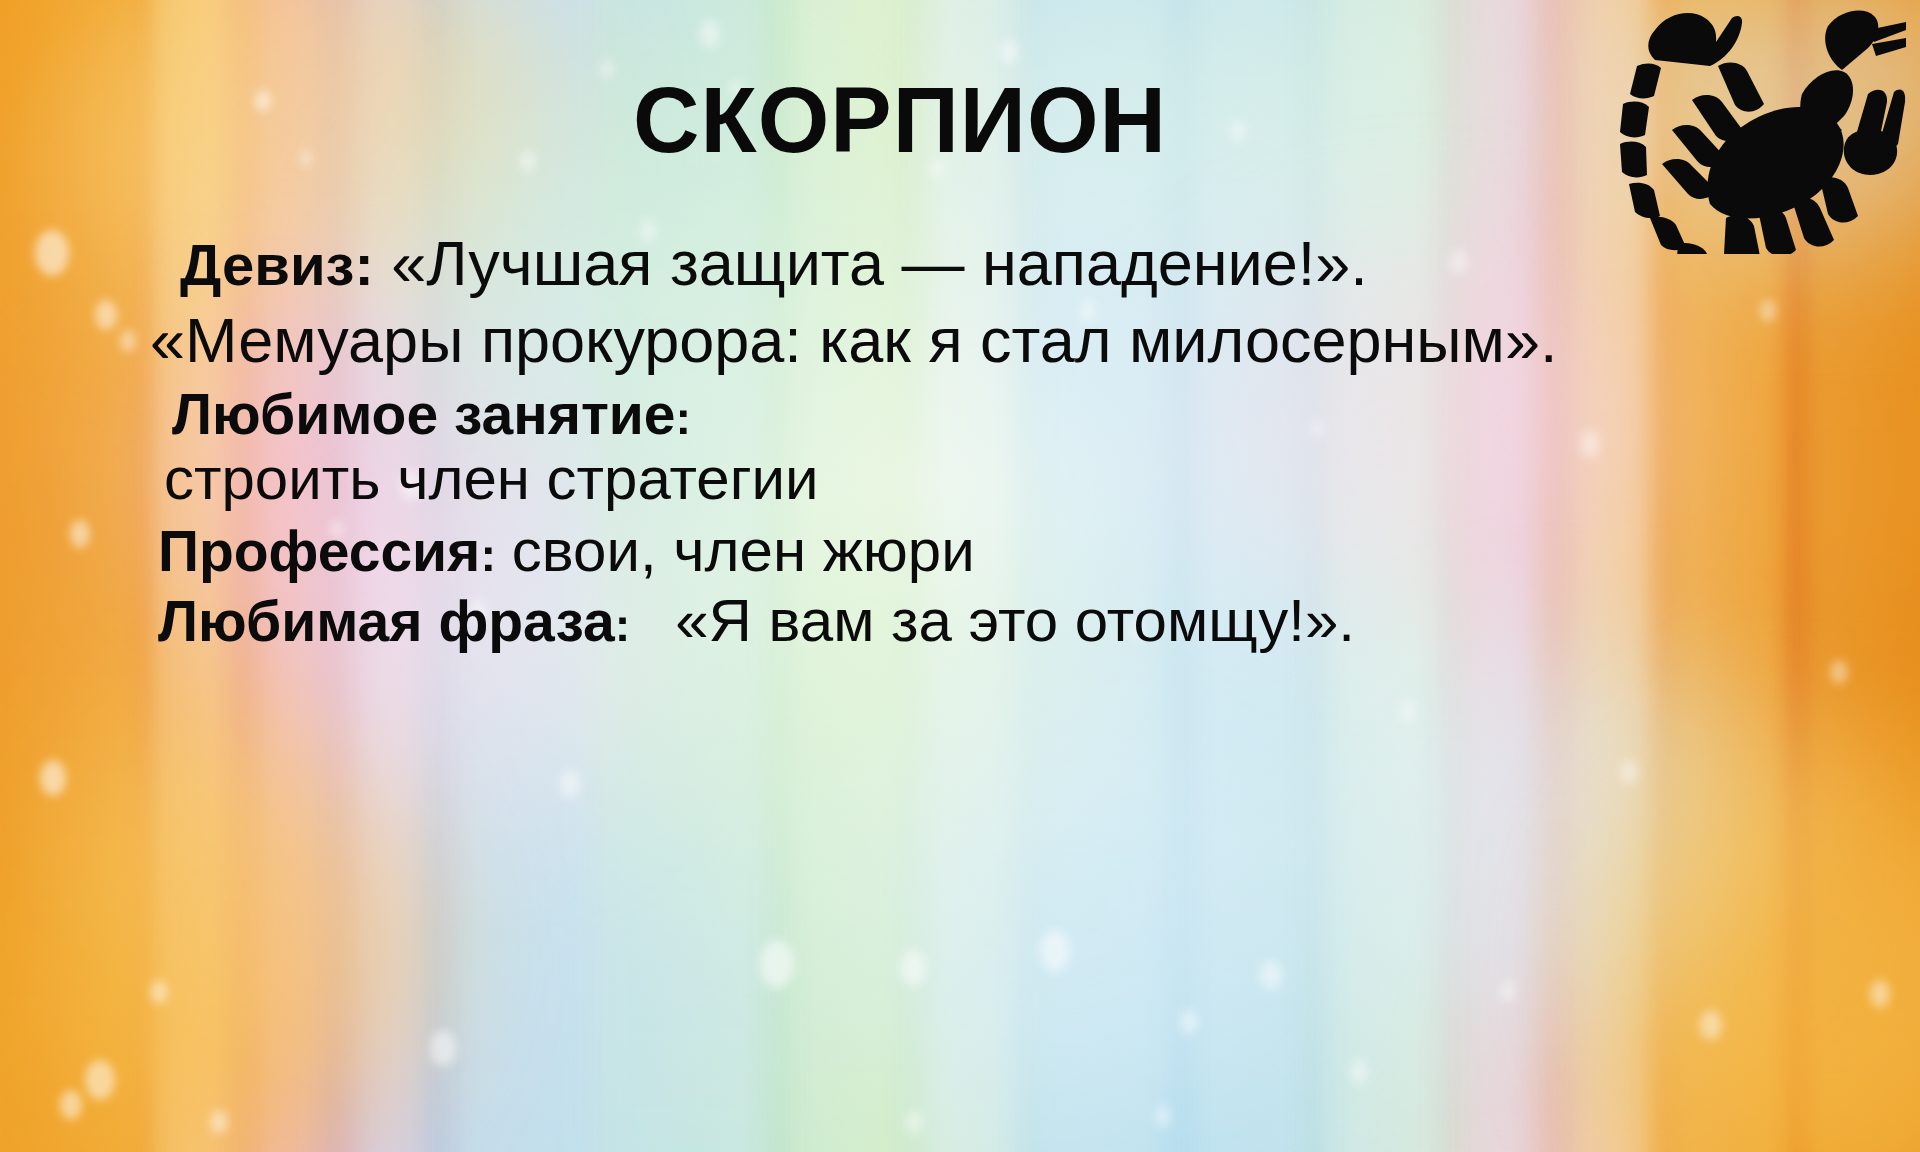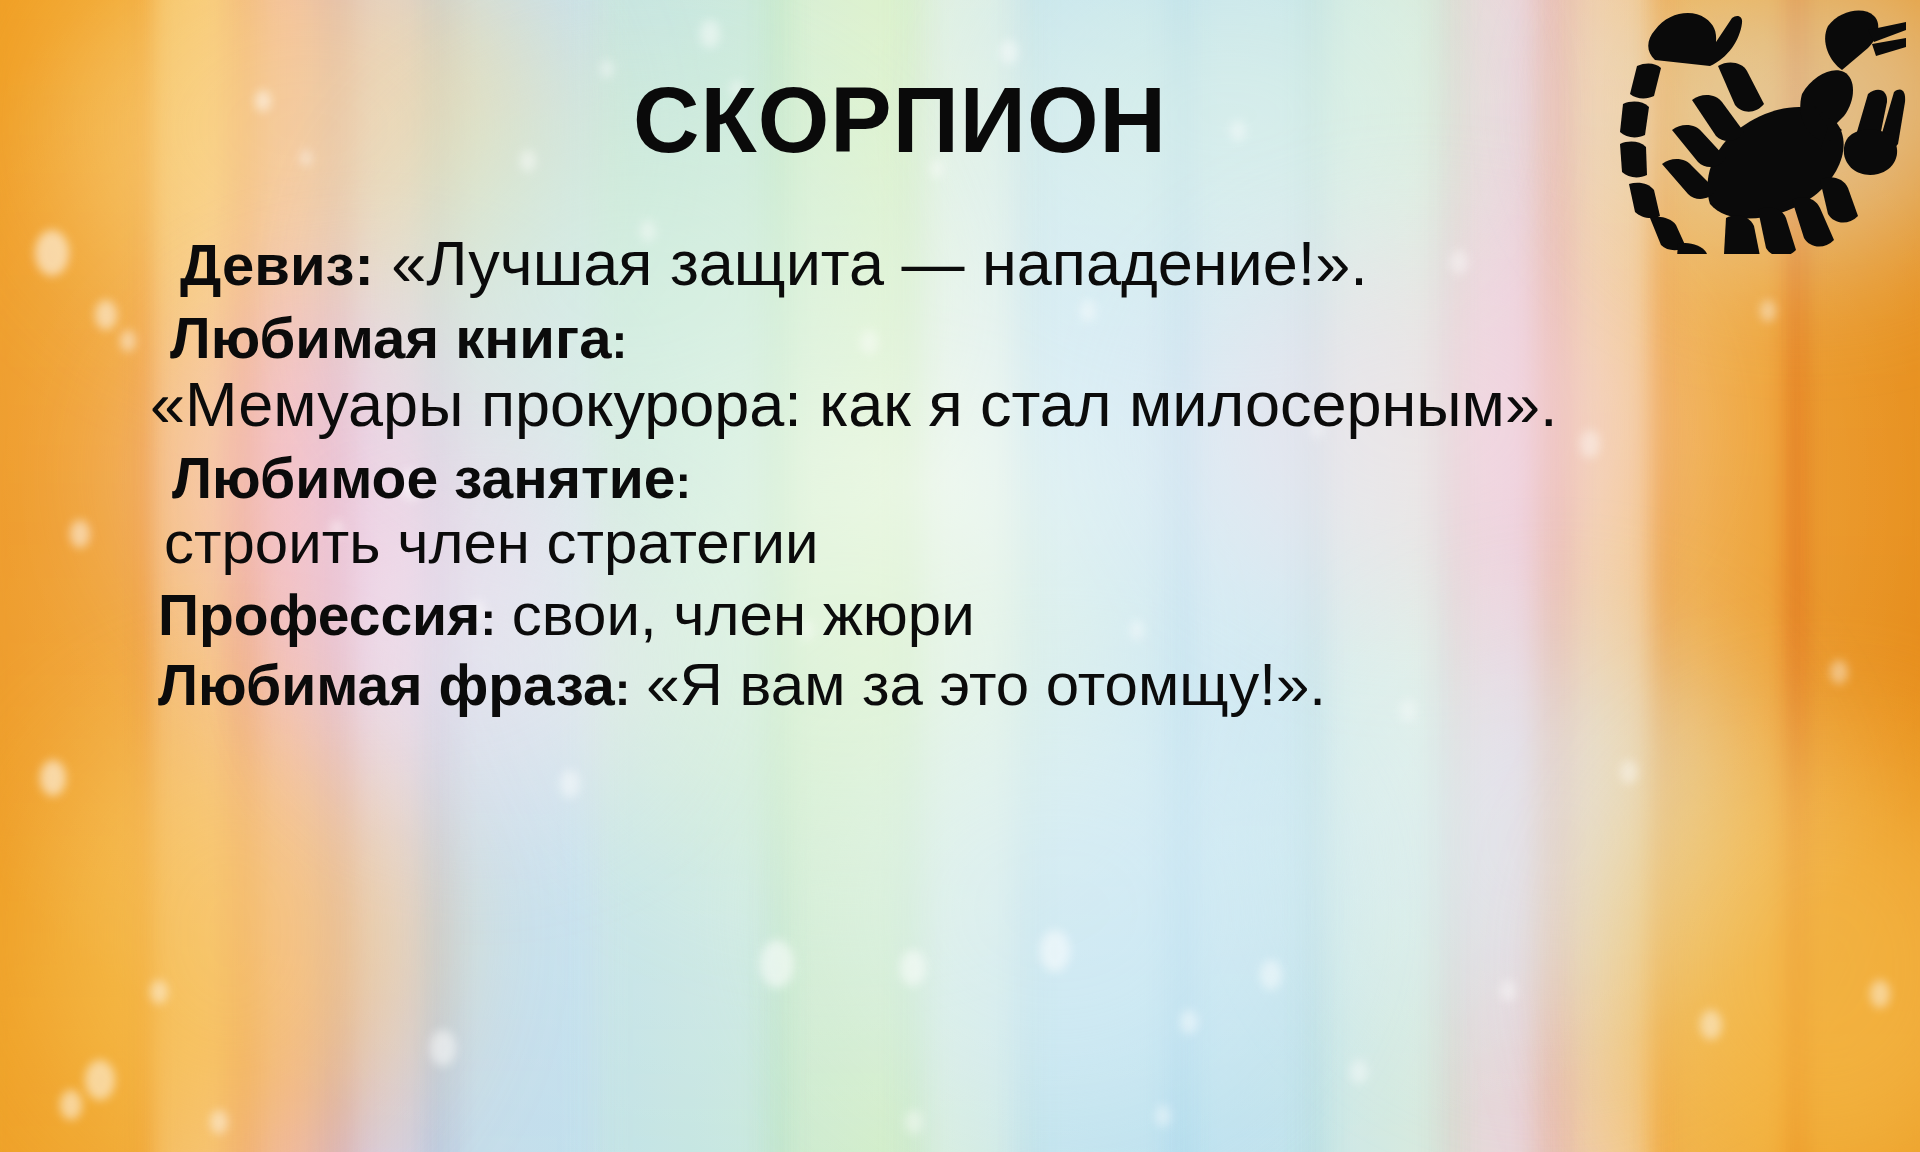--- a/index.html
+++ b/index.html
@@ -90,21 +90,21 @@
 
   .l1 { font-size:63px; margin-left:30px; }
   .l1 .lbl { font-size:58px; }
   .l2 { font-size:58px; margin-left:20px; margin-bottom:6px; }
   .l3 { font-size:63px; margin-left:0px; margin-bottom:14px; }
   .l4 { font-size:57px; margin-left:22px; margin-bottom:6px; }
   .l5 { font-size:60px; margin-left:14px; margin-bottom:12px; }
   .l6 { font-size:57px; margin-left:8px; margin-bottom:10px; }
   .l6 .val { font-size:60px; }
   .l7 { font-size:57px; margin-left:8px; }
-  .l7 .val { font-size:60px; }
+  .l7 .val { font-size:60px;margin-left:29px; }
 
   .colonsm { font-size:.82em; }
 
   .scorpion {
     position:absolute; right:14px; top:4px;
     width:300px; height:250px;
   }
   .scorpion svg { width:100%; height:100%; display:block; }
 
   .watermark {
@@ -244,23 +244,20 @@
     </svg>
   </div>
 
   <div class="lines">
 
     <div class="line l1">
       <span class="lbl">Девиз</span><span class="lbl colonsm">:</span>
       <span class="val">«Лучшая защита — нападение!».</span>
     </div>
 
-    <div class="line l2">
-      <span class="lbl">Любимая книга</span><span class="lbl colonsm">:</span>
-    </div>
 
     <div class="line l3">
       <span class="val">«Мемуары прокурора: как я стал милосерным».</span>
     </div>
 
     <div class="line l4">
       <span class="lbl">Любимое занятие</span><span class="lbl colonsm">:</span>
     </div>
 
     <div class="line l5">

